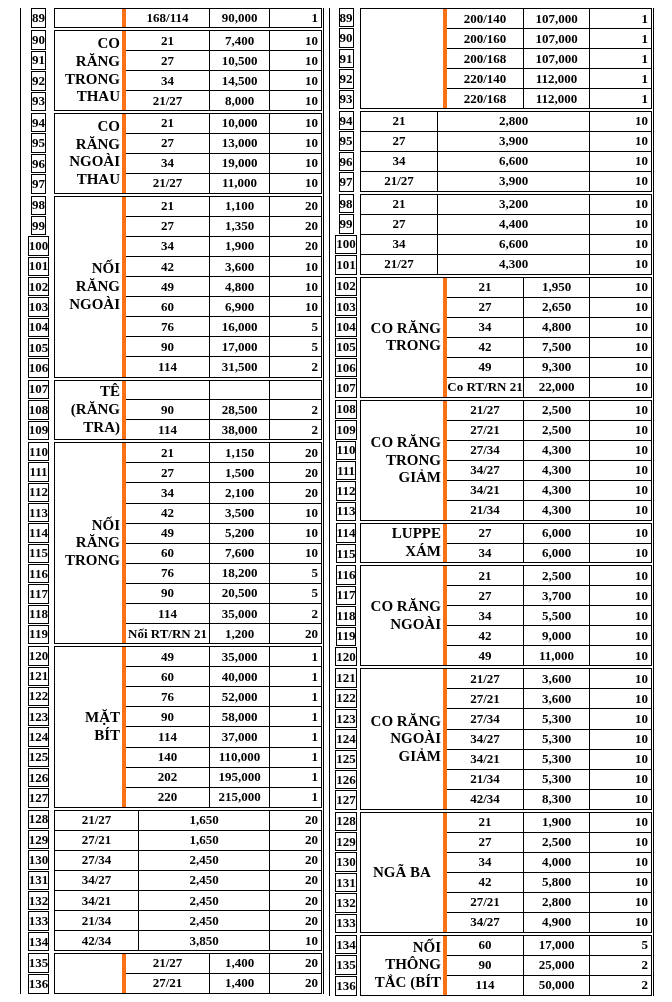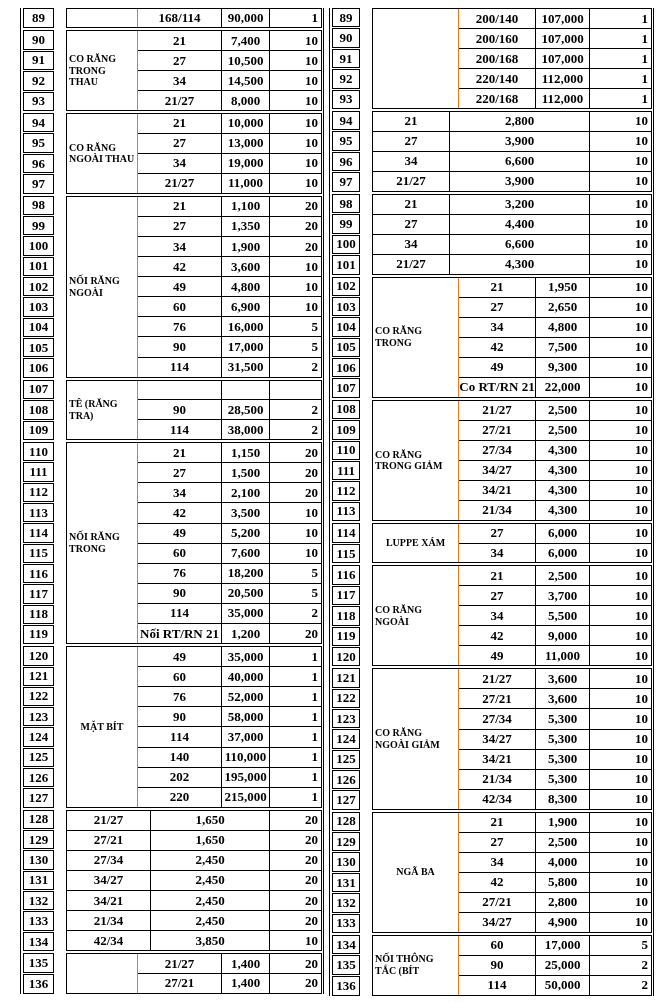--- a/index.html
+++ b/index.html
@@ -36,22 +36,23 @@
   .group {
     display: flex;
     align-items: stretch;
   }
   .group + .group { margin-top: 2px; }
 
   .num-col {
     width: var(--num-w);
     display: flex;
     flex-direction: column;
-    margin-right: 12px;
+    margin-right: 0;
     flex-shrink: 0;
+    align-items: center;
   }
   .num-box {
     flex: 1;
     border: 1px solid #000;
     display: flex;
     align-items: center;
     justify-content: center;
     font-size: 13px;
     box-sizing: border-box;
   }
@@ -59,34 +60,35 @@
 
   .main {
     flex: 1;
     border: 1.5px solid #000;
     display: flex;
     box-sizing: border-box;
   }
   .name-cell {
     width: var(--name-w);
     flex-shrink: 0;
-    border-right: 1px solid #f97316;
+    border-right: 4px solid #f97316;
     display: flex;
     align-items: center;
     justify-content: center;
-    text-align: left;
-    font-size: 10px;
+    text-align: right;
+    font-size: 15px;
     line-height: 1.18;
     padding: 0 2px;
     box-sizing: border-box;
   }
   .rows {
     flex: 1;
     display: flex;
     flex-direction: column;
+    justify-content: flex-end;
   }
   .data-row {
     flex: 1;
     display: flex;
   }
   .data-row + .data-row { border-top: 1px solid #000; }
   .cell {
     display: flex;
     align-items: center;
     justify-content: center;

